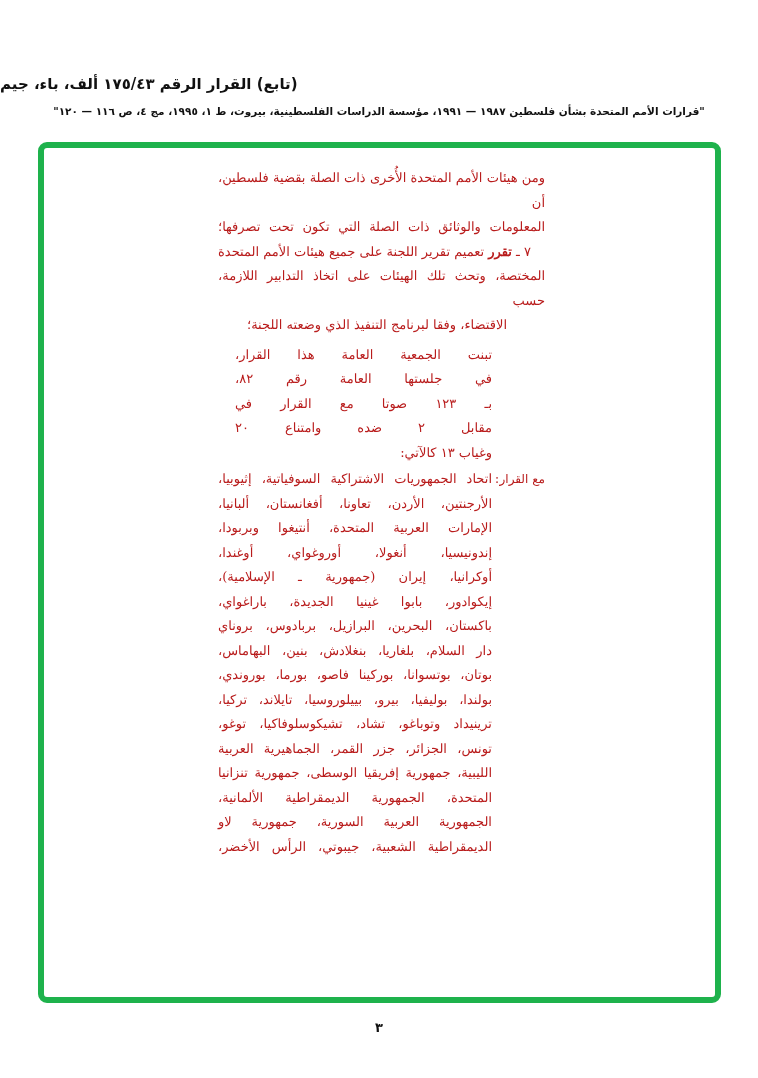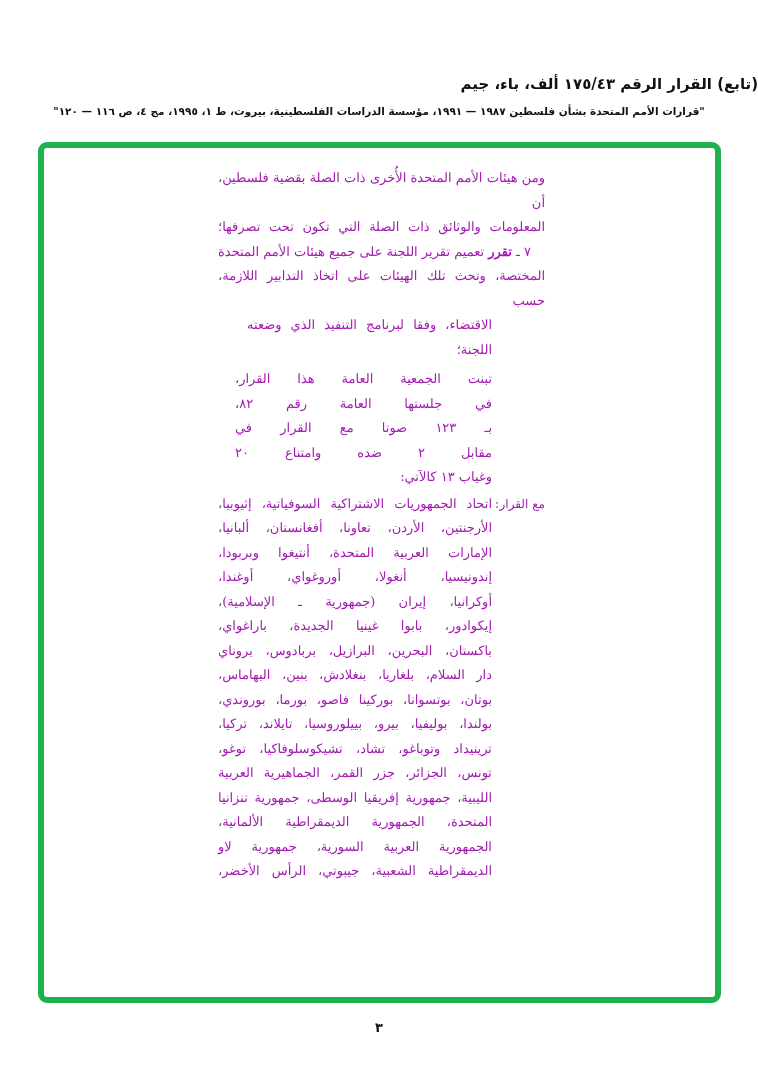--- a/index.html
+++ b/index.html
@@ -6,21 +6,21 @@
   .page{
     position:relative;
     width:758px;height:1078px;
     background:#ffffff;
     overflow:hidden;
     font-family:"DejaVu Serif", serif;
     color:#151515;
   }
   .hdr1{
     position:absolute;top:72px;left:0;width:758px;
-    text-align:right;
+    text-align:left;
     font-family:"DejaVu Sans", sans-serif;
     font-weight:700;font-size:15px;line-height:24px;
     color:#111;
   }
   .hdr2{
     position:absolute;top:103px;left:0;width:758px;
     text-align:center;
     font-family:"DejaVu Sans", sans-serif;
     font-weight:700;font-size:10.5px;line-height:16px;
     color:#111;
@@ -30,27 +30,27 @@
     width:683px;height:861px;
     box-sizing:border-box;
     border:6px solid #1eb24c;
     border-radius:9px;
     background:transparent;
   }
   .textcol{
     position:absolute;top:166px;right:213px;width:327px;
     direction:rtl;
     font-size:13px;line-height:24.5px;
-    color:#a21caf;
+    color:#b91c1c;
   }
   .tl{min-height:24.5px;}
   .tl.j{text-align:justify;text-align-last:justify;}
   .tl.r{text-align:right;}
   .tl.ind{text-indent:14px;}
-  .tl.mid{margin-right:53px;margin-left:29px;text-align:justify;text-align-last:justify;}
+  .tl.mid{margin-right:38px;margin-left:29px;text-align:justify;text-align-last:justify;}
   .tl.ri{margin-right:104px;text-align:right;}
   .b{font-weight:700;}
   .vote{
     margin:5px 53px 0 17px;
   }
   .listrow{
     margin-top:2px;
     display:flex;
   }
   .listlabel{

